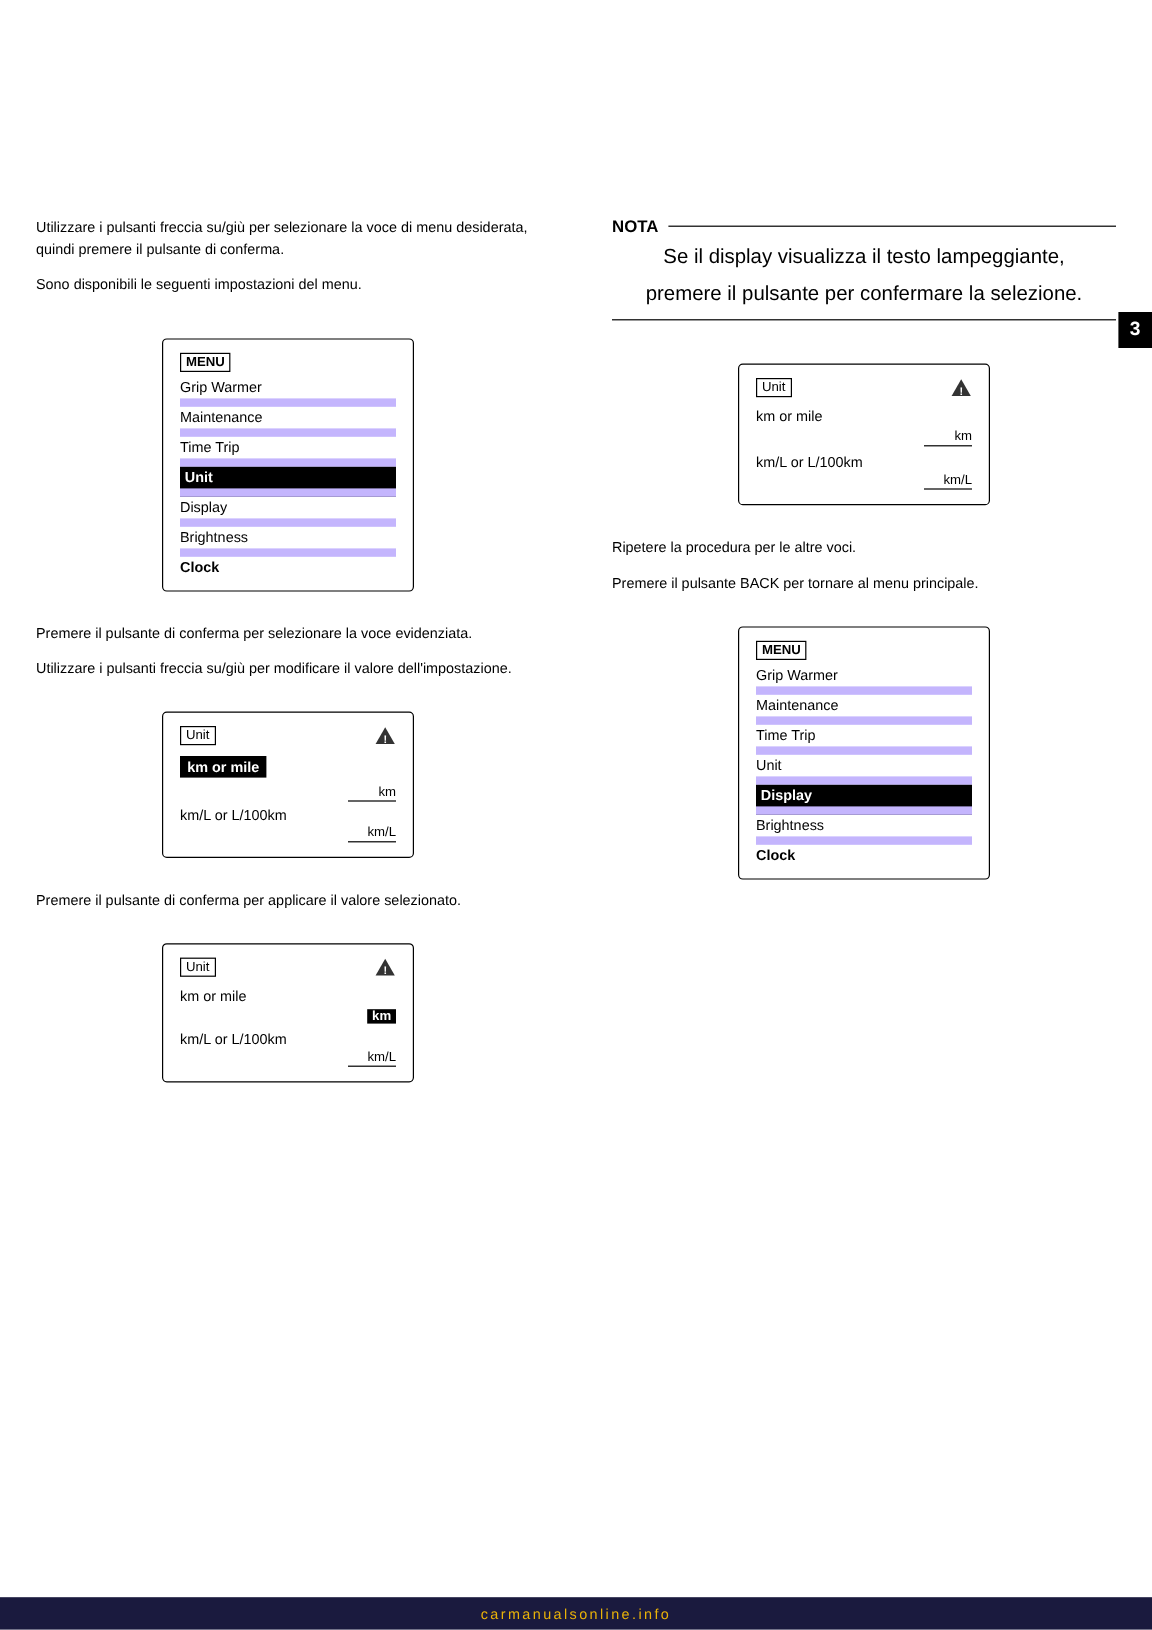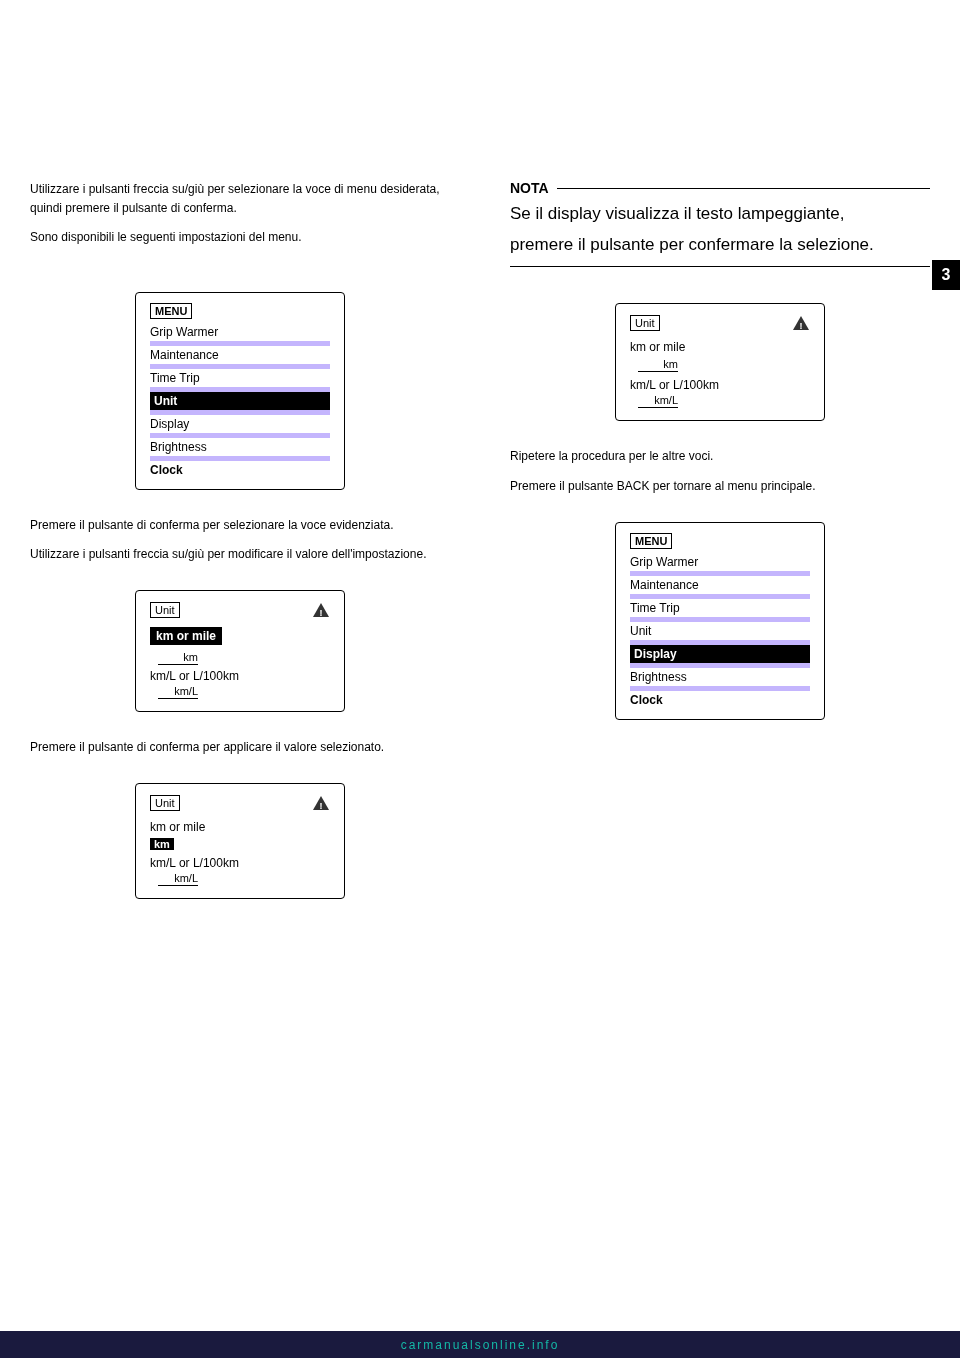--- a/index.html
+++ b/index.html
@@ -45,20 +45,21 @@
       padding: 6px 4px;
       text-align: center;
       font-weight: bold;
       font-size: 16px;
     }
 
     
     .nota-section {
       margin-top: 40px;
       margin-bottom: 20px;
+      text-align: center;
     }
 
     .nota-header {
       display: flex;
       align-items: center;
       margin-bottom: 4px;
     }
 
     .nota-label {
       font-weight: bold;
@@ -109,21 +110,21 @@
       display: inline-block;
       padding: 1px 4px;
       font-size: 11px;
       font-weight: bold;
       margin-bottom: 4px;
     }
 
     .menu-item {
       padding: 2px 0;
       font-size: 12px;
-      border-bottom: 5px solid #c4b5fd;
+      border-bottom: 7px solid #c4b5fd;
     }
 
     .menu-item:last-child {
       border-bottom: none;
       font-weight: bold;
     }
 
     .menu-item-selected {
       background: #000;
       color: #fff;
@@ -141,21 +142,21 @@
 
     .unit-label {
       border: 1px solid #000;
       display: inline-block;
       padding: 1px 4px;
       font-size: 11px;
     }
 
     .unit-option-row {
       display: flex;
-      justify-content: flex-start;
+      justify-content: flex-end;
       margin-bottom: 2px;
     }
 
     .unit-value {
       font-size: 11px;
       text-align: right;
       border-bottom: 1px solid #000;
       padding-bottom: 1px;
       margin-left: 8px;
       min-width: 40px;
@@ -172,21 +173,21 @@
     
     .screens-row {
       display: flex;
       justify-content: center;
       margin: 10px 0;
     }
 
     
     .top-text-block {
       margin-top: 160px;
-      margin-bottom: 28px;
+      margin-bottom: 18px;
     }
     .mt-20 { margin-top: 20px; }
     .mt-30 { margin-top: 30px; }
   </style>
 </head>
 <body>
 
 <div class="page-content">
 
   <div class="left-col">
@@ -311,14 +312,14 @@
         <div class="menu-item menu-item-selected">Display</div>
         <div class="menu-item">Brightness</div>
         <div class="menu-item">Clock</div>
       </div>
     </div>
 
   </div>
 </div>
 
 <div style="position:absolute;bottom:0;left:0;right:0;background:#1a1a3e;padding:6px 0;text-align:center;">
-  <span style="color:#14b8a6;font-size:12px;letter-spacing:2px;">carmanualsonline.info</span>
+  <span style="color:#eab308;font-size:12px;letter-spacing:2px;">carmanualsonline.info</span>
 </div>
 
 </body></html>

